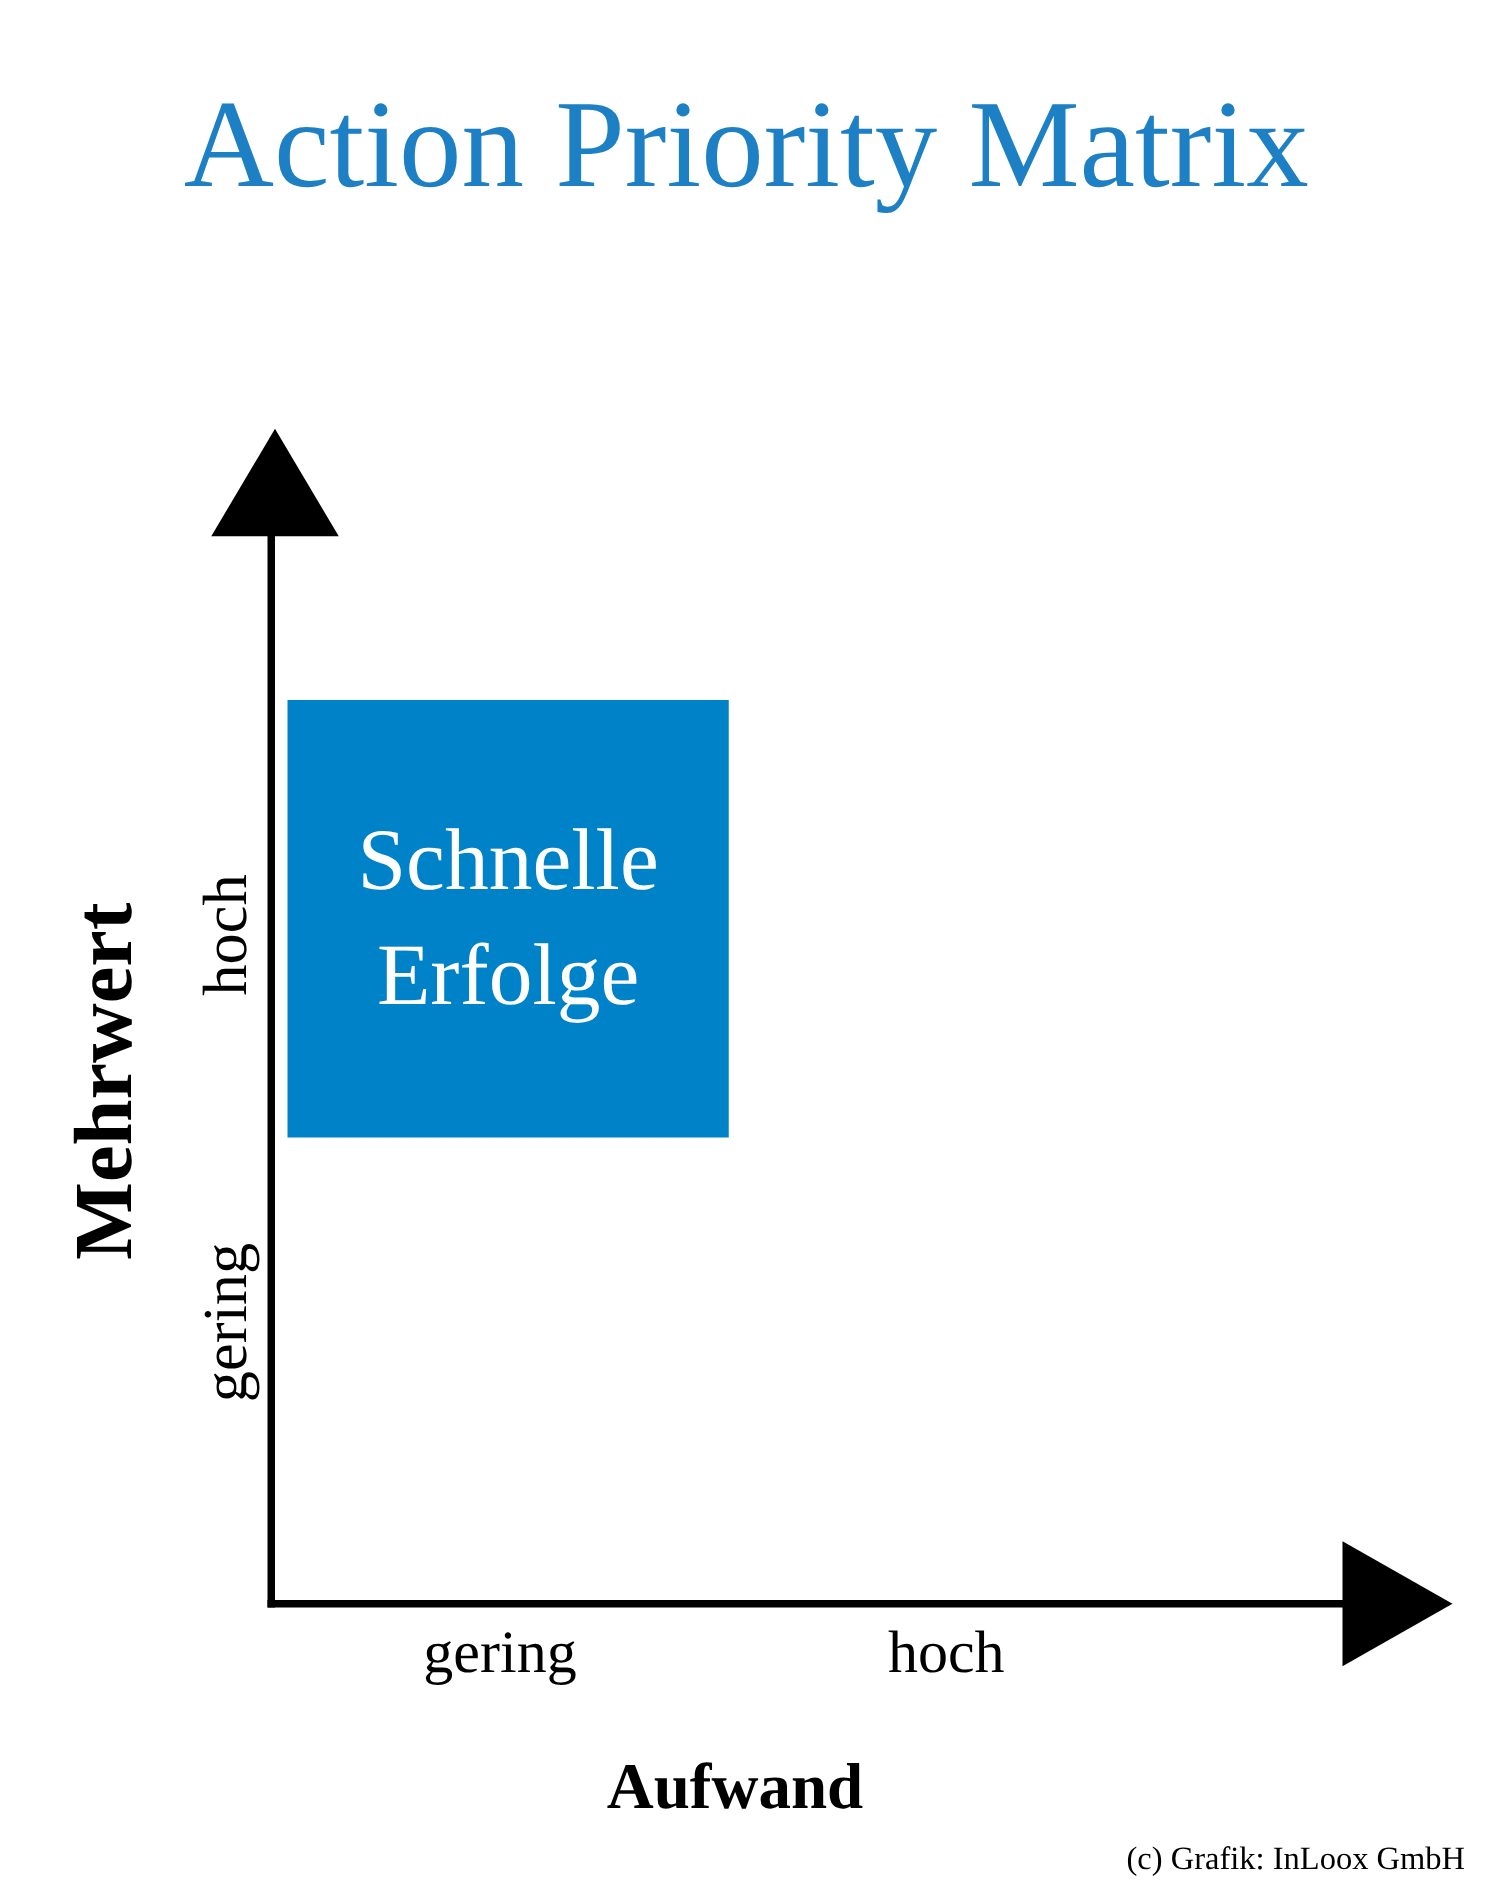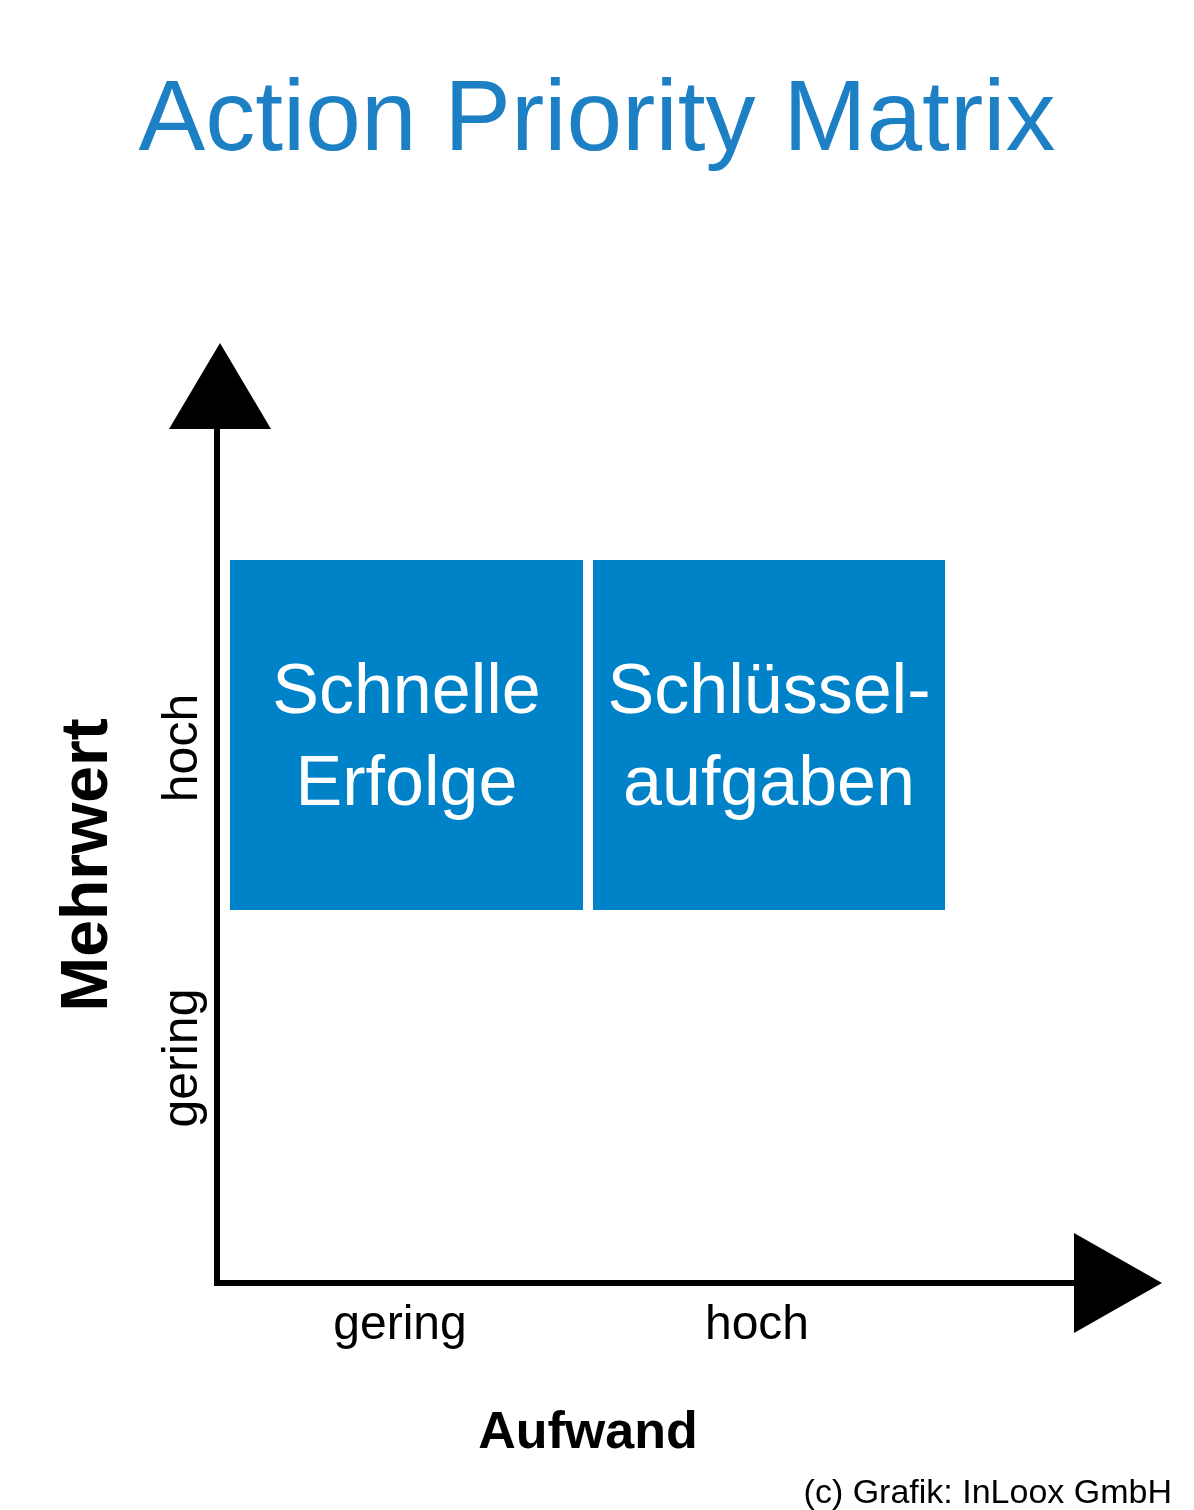--- a/index.html
+++ b/index.html
@@ -5,21 +5,21 @@
   html, body {
     margin: 0;
     padding: 0;
     background: #ffffff;
   }
   .canvas {
     position: relative;
     width: 1194px;
     height: 1510px;
     background: #ffffff;
-    font-family: Liberation Sans, sans-serif;
+    font-family: Liberation Serif, serif;
     overflow: hidden;
   }
   .title {
     position: absolute;
     top: 58px;
     left: 0;
     width: 100%;
     text-align: center;
     font-size: 100px;
     font-weight: 400;
@@ -122,21 +122,21 @@
     transform: translate(-50%, -50%);
     font-size: 52px;
     font-weight: 700;
     color: #000;
     white-space: nowrap;
   }
   .credit {
     position: absolute;
     right: 22px;
     top: 1472px;
-    font-size: 34px;
+    font-size: 26px;
     color: #000;
     white-space: nowrap;
   }
 </style>
 </head>
 <body>
 
 <div class="canvas">
 
   <div class="title">Action Priority Matrix</div>
@@ -144,24 +144,20 @@
   <div class="y-axis-arrow"></div>
   <div class="y-axis-line"></div>
   <div class="x-axis-line"></div>
   <div class="x-axis-arrow"></div>
 
   <div class="matrix">
     <div class="quadrant">
       <span>Schnelle
 Erfolge</span>
     </div>
-    <div class="quadrant">
-      <span>Schlüssel-
-aufgaben</span>
-    </div>
   </div>
 
   <div class="y-label">Mehrwert</div>
   <div class="y-tick high">hoch</div>
   <div class="y-tick low">gering</div>
 
   <div class="x-tick low">gering</div>
   <div class="x-tick high">hoch</div>
   <div class="x-label">Aufwand</div>
 

